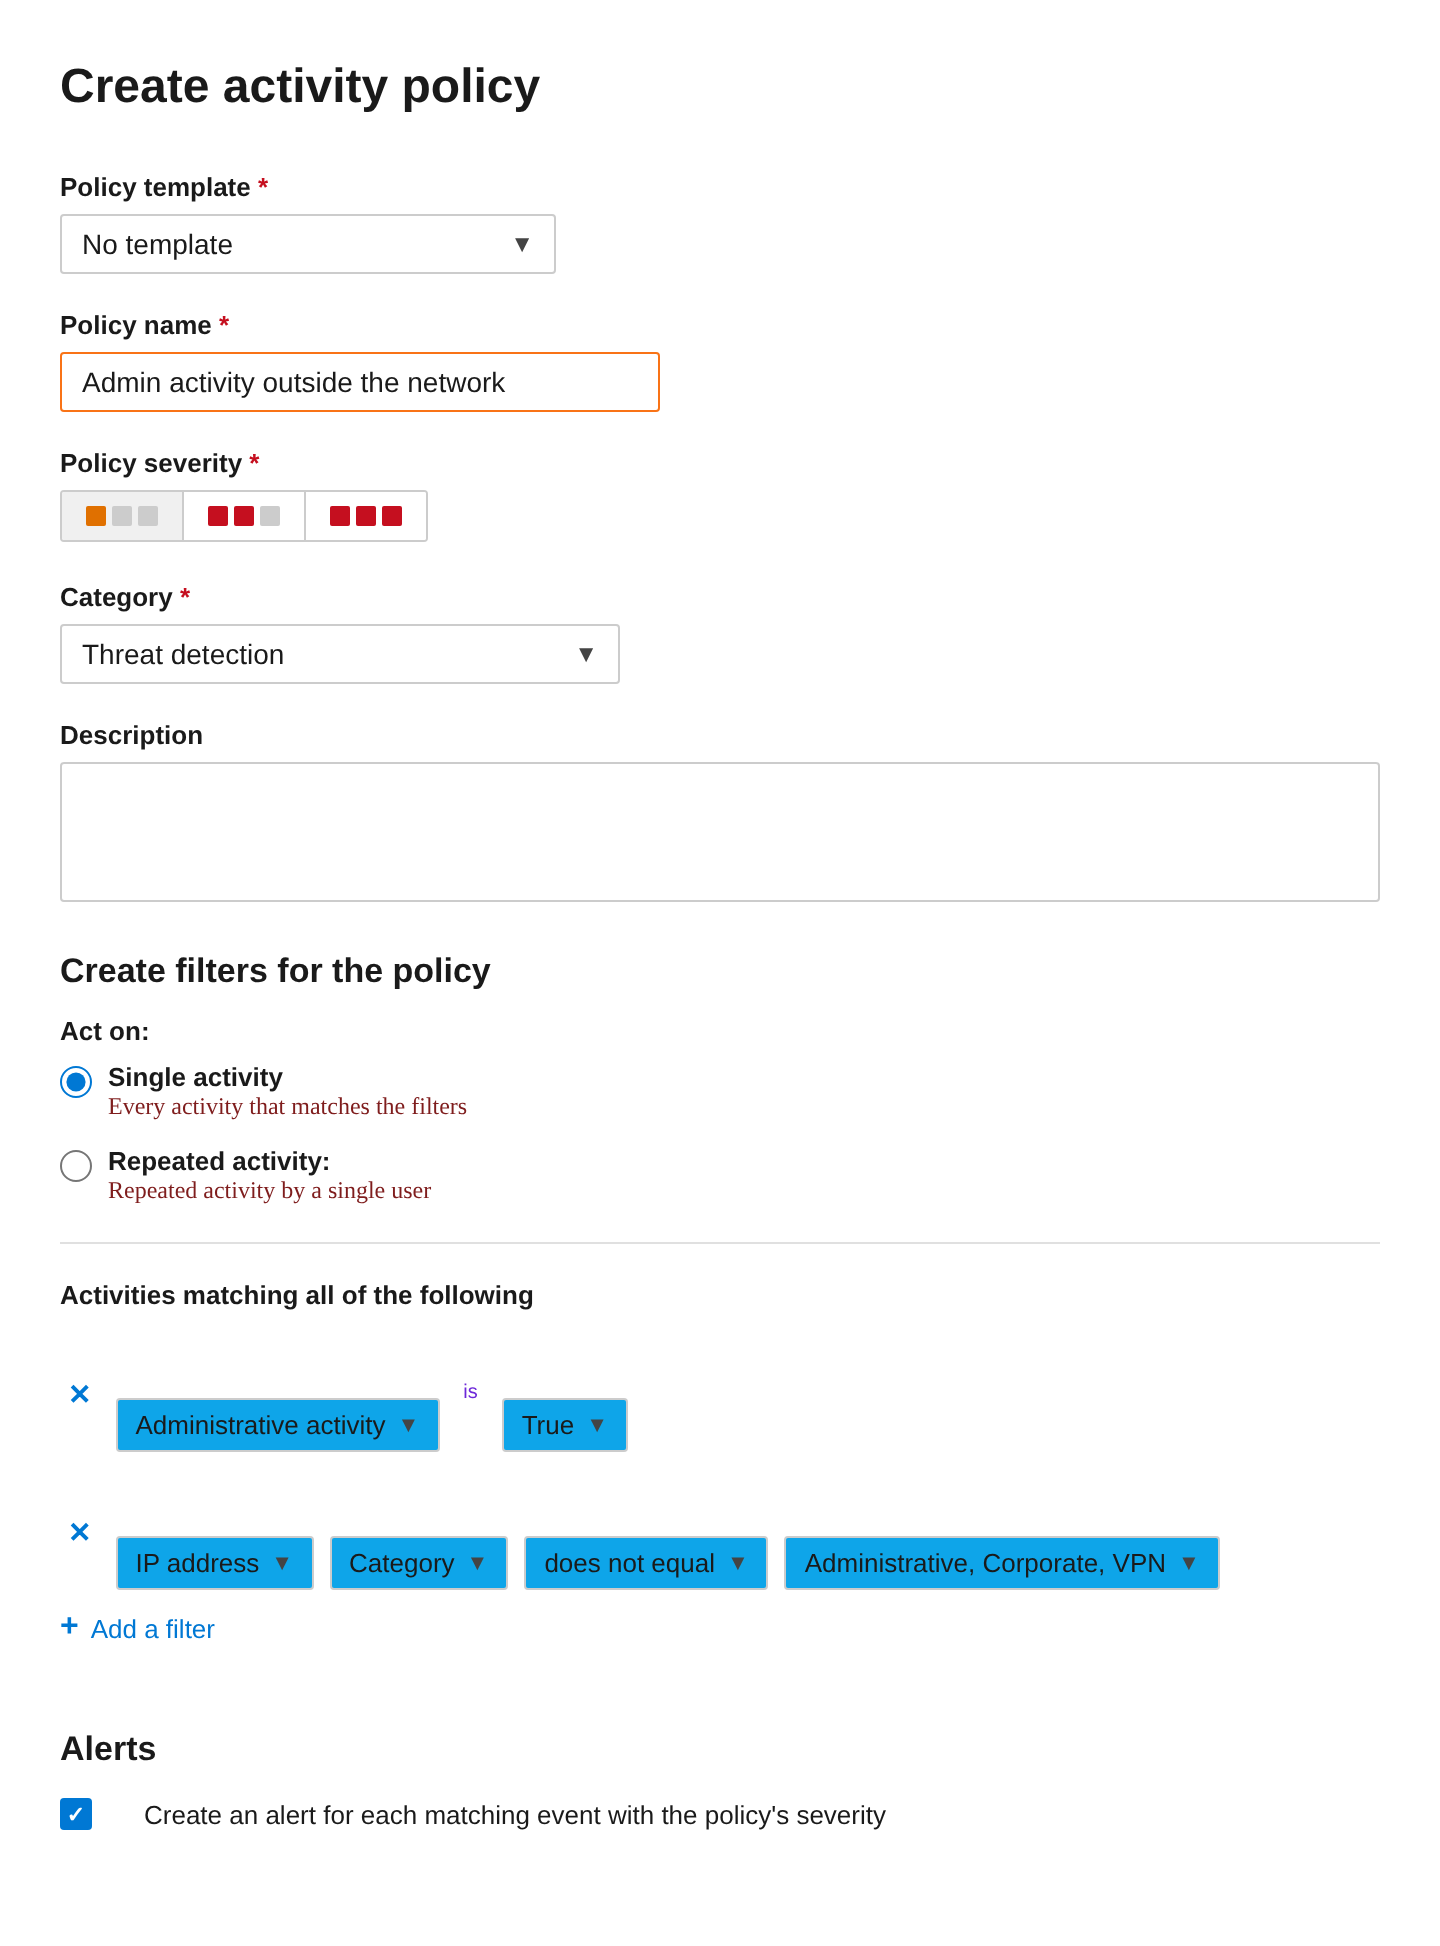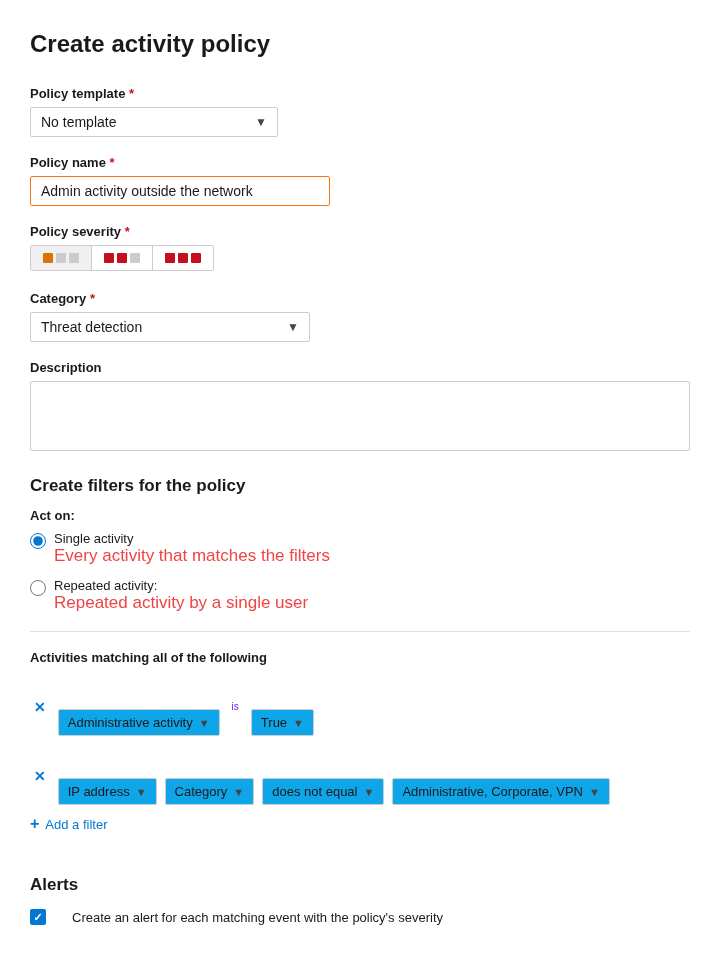--- a/index.html
+++ b/index.html
@@ -126,22 +126,22 @@
       gap: 8px;
     }
     .radio-input {
       margin-top: 2px;
       accent-color: #0078d4;
       width: 16px;
       height: 16px;
       cursor: pointer;
     }
     .radio-text-group { display: flex; flex-direction: column; }
-    .radio-label { font-size: 13px; font-weight: 400; }
-    .radio-sublabel { font-size: 17px; color: #ef4444; }
+    .radio-label { font-size: 13px; font-weight: 700; }
+    .radio-sublabel { font-size: 12px; color: #7f1d1d; font-family: Liberation Serif, serif; }
     .divider {
       border: none;
       border-top: 1px solid #e0e0e0;
       margin: 18px 0;
     }
     .matching-title {
       font-size: 13px;
       font-weight: 600;
       margin-bottom: 12px;
     }

